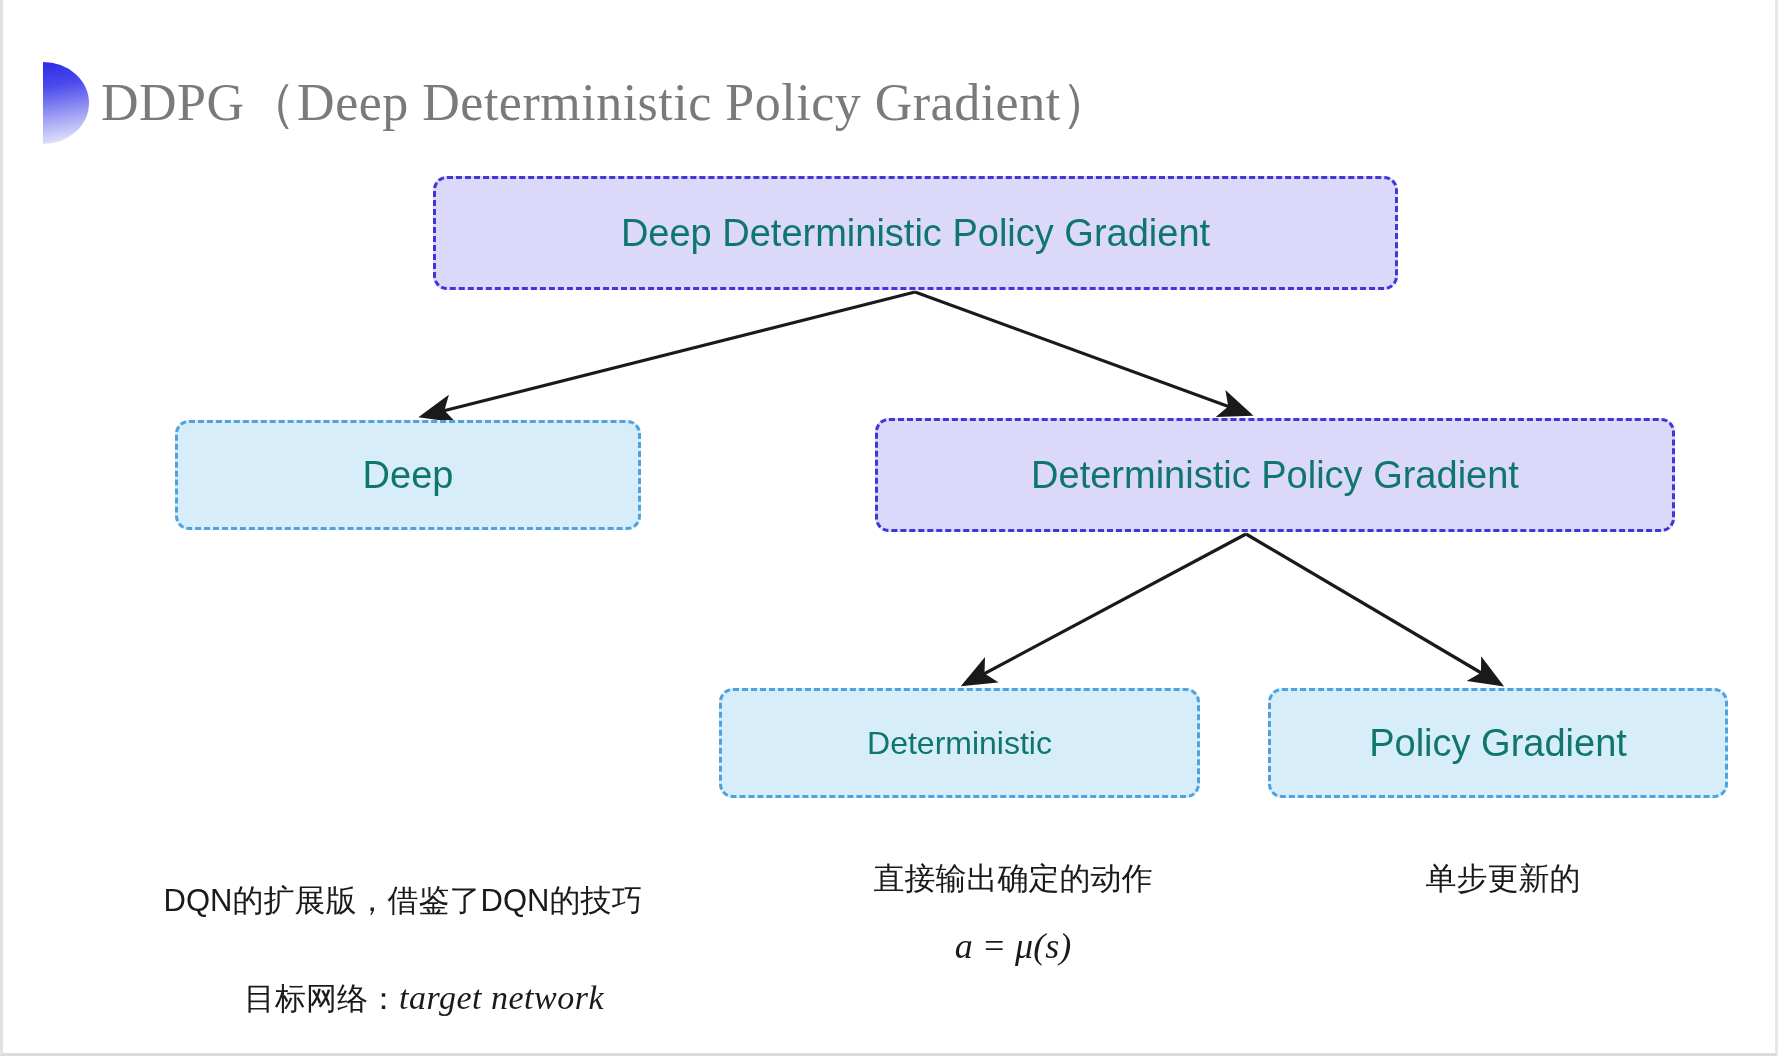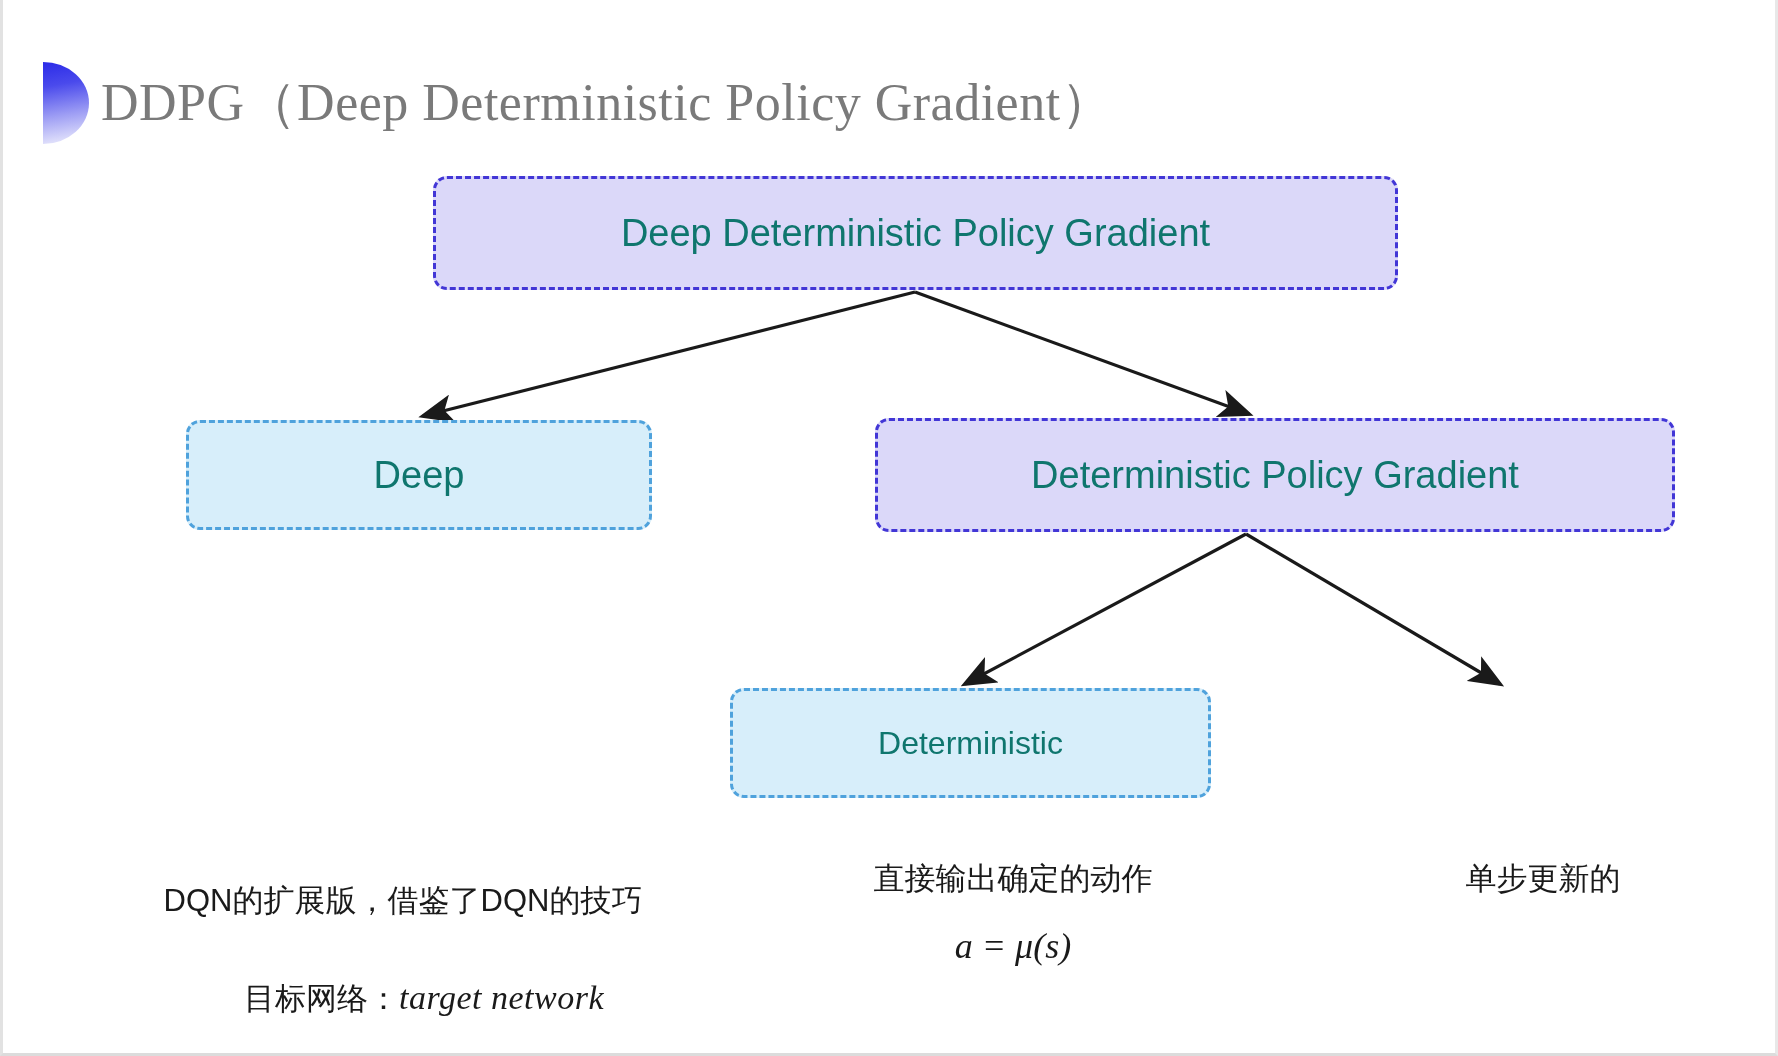--- a/index.html
+++ b/index.html
@@ -55,21 +55,20 @@
     text-align: center;
     white-space: nowrap;
   }
   .node.purple {
     background: #dbd8f9;
     border: 3px dashed #4236d6;
   }
   .node.blue {
     background: #d7eefa;
     border: 3px dashed #4fa2dc;
-    margin-left: 11px;
   }
 
   #node-root   { left: 430px; top: 176px; width: 965px; height: 114px; font-size: 38px; }
   #node-deep   { left: 172px; top: 420px; width: 466px; height: 110px; font-size: 38px; }
   #node-dpg    { left: 841px; top: 418px; width: 800px; height: 114px; font-size: 38px; margin-left: 31px; }
   #node-det    { left: 716px; top: 688px; width: 481px; height: 110px; font-size: 32px; }
   #node-pg     { left: 1265px; top: 688px; width: 460px; height: 110px; font-size: 38px; }
 
   
   #arrows {
@@ -102,21 +101,21 @@
     font-size: 34px;
     letter-spacing: 0.5px;
   }
   #caption-mid {
     left: 730px;
     top: 855px;
     width: 560px;
     font-size: 31px;
   }
   #caption-right {
-    left: 1340px;
+    left: 1300px;
     top: 855px;
     width: 400px;
     font-size: 31px;
   }
   .formula {
     font-family: "Liberation Serif", "DejaVu Serif", serif;
     font-style: italic;
     font-size: 36px;
     display: block;
     margin-top: 16px;
@@ -156,20 +155,23 @@
   </div>
 
   <div class="node purple" id="node-dpg">
     <span>Deterministic Policy Gradient</span>
   </div>
 
   <div class="node blue" id="node-det">
     <span>Deterministic</span>
   </div>
 
+  <div class="node blue" id="node-pg">
+    <span>Policy Gradient</span>
+  </div>
 
   <div class="caption" id="caption-left">
     <span class="cl-row">DQN的扩展版，借鉴了DQN的技巧</span>
     <span class="cl-row indent"><span>目标网络：</span><span class="mathit">target network</span></span>
   </div>
 
   <div class="caption" id="caption-mid">
     <span class="cap-line">直接输出确定的动作</span>
     <span class="formula">a = μ(s)</span>
   </div>

